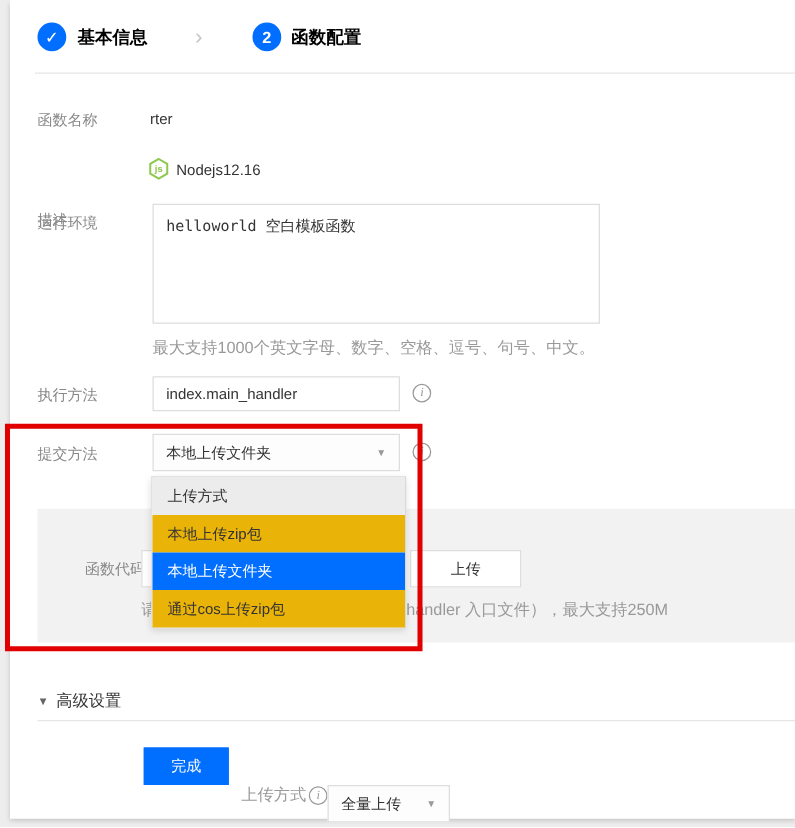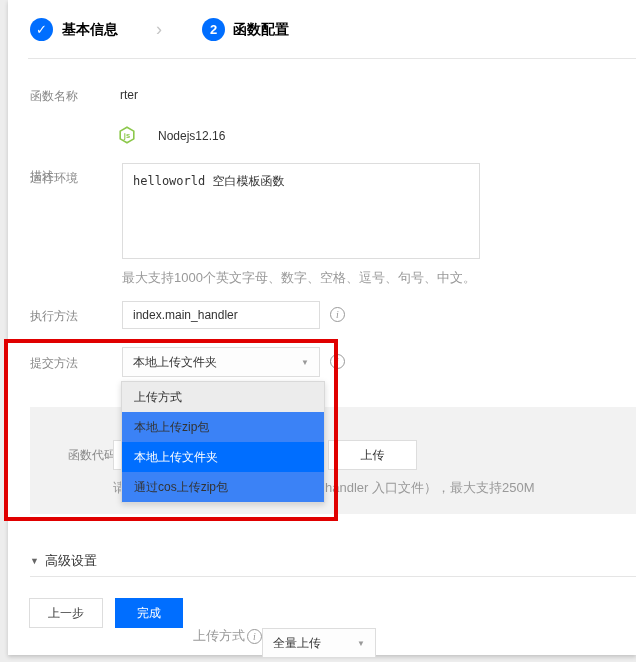--- a/index.html
+++ b/index.html
@@ -62,21 +62,21 @@
   .btn-plain { background: #fff; border: 1px solid #ddd; color: #333; }
   .btn-primary { background: #006eff; border: 1px solid #006eff; color: #fff; }
 
   
   .dropdown {
     background: #fff; border: 1px solid #d9d9d9;
     box-shadow: 0 2px 6px rgba(0,0,0,.15); z-index: 40;
   }
   .dropdown-option {
     height: 30px; display: flex; align-items: center; padding: 0 12px;
-    font-size: 12px; color: #333; cursor: pointer; background: #3b82f6;
+    font-size: 12px; color: #333; cursor: pointer; background: #eab308;
   }
   .dropdown-option.hovered { background: #ececec; }
   .dropdown-option.selected { background: #006eff; color: #fff; }
 
   
   #annotation-box {
     border: 4px solid #e00000; z-index: 60; pointer-events: none;
   }
 
   .adv-triangle { font-size: 9px; color: #666; margin-right: 6px; }
@@ -104,21 +104,21 @@
     <div class="abs field-label" style="left:22px; top:88px;">函数名称</div>
     <div class="abs field-value" style="left:112px; top:88px;">rter</div>
 
     <div class="abs field-label" style="left:22px; top:129px;margin-top:41px;">运行环境</div>
     <div class="abs" style="left:110px; top:126px;">
       <svg class="nodejs-svg" width="18" height="18" viewBox="0 0 18 18">
         <polygon points="9,1.2 15.8,5.1 15.8,12.9 9,16.8 2.2,12.9 2.2,5.1" fill="none" stroke="#8cc84b" stroke-width="1.6"></polygon>
         <text x="9" y="11.8" text-anchor="middle" font-size="7.5" font-weight="bold" fill="#8cc84b">js</text>
       </svg>
     </div>
-    <div class="abs field-value" style="left:150px; top:129px;">Nodejs12.16</div>
+    <div class="abs field-value" style="left:133px; top:129px;">Nodejs12.16</div>
 
     <div class="abs field-label" style="left:22px; top:168px;">描述</div>
     <textarea class="abs input-box" style="left: 114px; top: 163px; width: 358px; height: 96px;">helloworld 空白模板函数</textarea>
     <div class="abs hint" style="left:114px; top:269px;">最大支持1000个英文字母、数字、空格、逗号、句号、中文。</div>
 
     <div class="abs field-label" style="left:22px; top:308px;">执行方法</div>
     <div class="abs input-box" style="left:114px; top:301px; width:198px; height:28px;">index.main_handler</div>
     <span class="abs info-icon" style="left:322px; top:307px;">i</span>
 
     <div class="abs field-label" style="left:22px; top:355px;">提交方法</div>
@@ -143,26 +143,25 @@
       <div class="dropdown-option selected">本地上传文件夹</div>
       <div class="dropdown-option">通过cos上传zip包</div>
     </div>
 
     <div class="abs" style="left:22px; top:552px; display:flex; align-items:center;">
       <span class="adv-triangle">▼</span>
       <span style="font-size:13px; color:#333;">高级设置</span>
     </div>
     <div class="abs divider" style="left:22px; right:0; top:576px;"></div>
 
-    <div class="abs btn btn-plain" style="left:21px; top:598px; width:74px; height:30px;">上一步</div>
     <div class="abs btn btn-primary" style="left:107px; top:598px; width:68px; height:30px;">完成</div>
     <div class="abs" style="left:185px; top:605px; display:flex; align-items:center; gap:2px;margin-top:22px;">
       <span class="hint" style="color:#999;">上传方式</span>
       <span class="info-icon">i</span>
     </div>
-    <div class="abs select-box" style="left:254px; top:598px; width:114px; height:30px;">
+    <div class="abs select-box" style="left:254px; top:598px; width:98px; height:30px;">
       <span>全量上传</span>
       <span class="caret">▼</span>
     </div>
   </div>
 
   <div id="annotation-box" class="abs" style="left:4px; top:339px; width:334px; height:182px;"></div>
 </div>
 
 </body></html>

